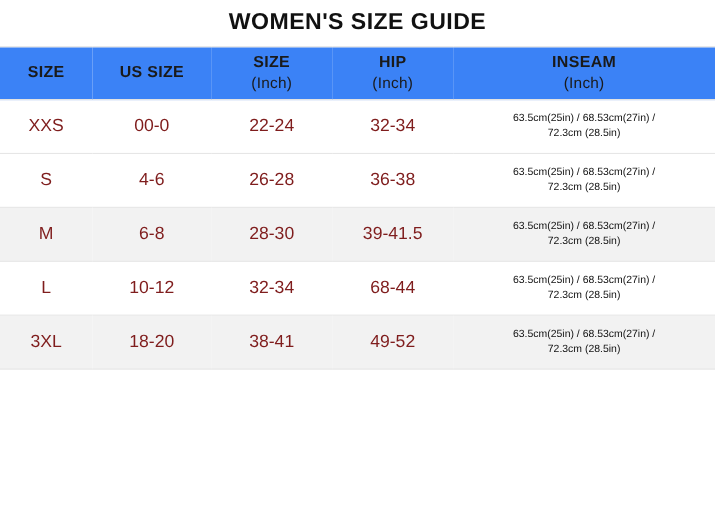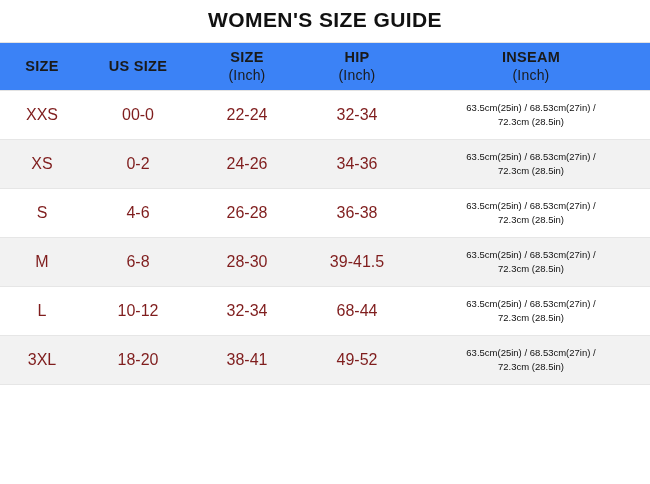--- a/index.html
+++ b/index.html
@@ -130,30 +130,20 @@
         <td>XXS</td>
         <td>00-0</td>
         <td>22-24</td>
         <td>32-34</td>
         <td class="inseam">
           <span class="inseam-line">63.5cm(25in) / 68.53cm(27in) /</span>
           <span class="inseam-line">72.3cm (28.5in)</span>
         </td>
       </tr>
 
-      <tr class="alt">
-        <td>XS</td>
-        <td>0-2</td>
-        <td>24-26</td>
-        <td>34-36</td>
-        <td class="inseam">
-          <span class="inseam-line">63.5cm(25in) / 68.53cm(27in) /</span>
-          <span class="inseam-line">72.3cm (28.5in)</span>
-        </td>
-      </tr>
 
       <tr>
         <td>S</td>
         <td>4-6</td>
         <td>26-28</td>
         <td>36-38</td>
         <td class="inseam">
           <span class="inseam-line">63.5cm(25in) / 68.53cm(27in) /</span>
           <span class="inseam-line">72.3cm (28.5in)</span>
         </td>

